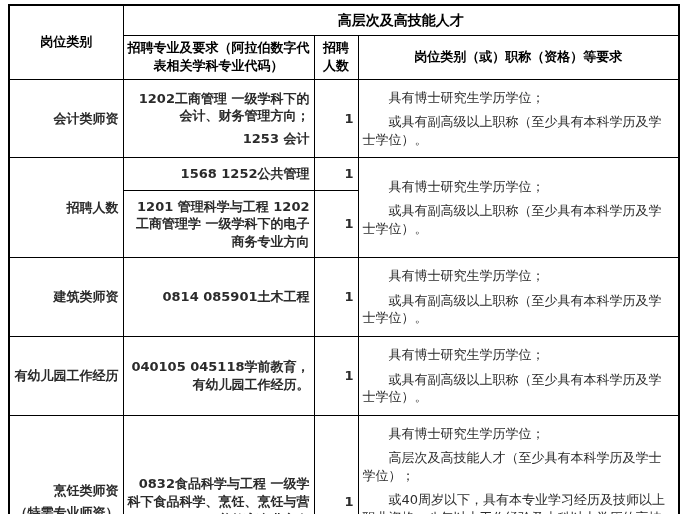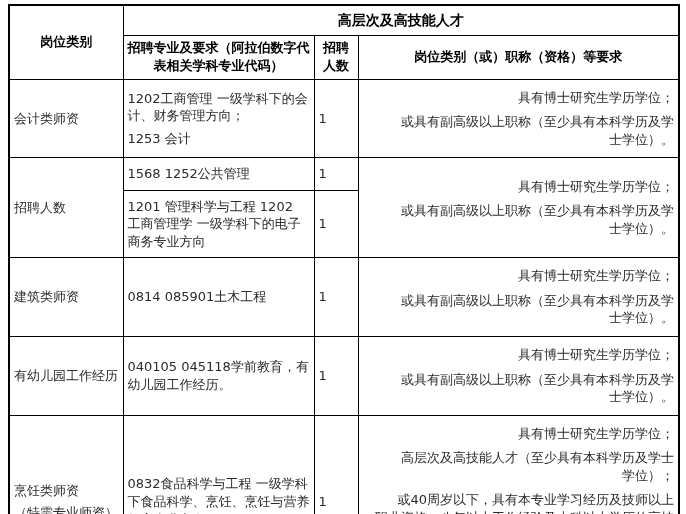--- a/index.html
+++ b/index.html
@@ -38,26 +38,26 @@
   }
   th.group-title { font-size: 14px; }
   .h-row1 { height: 30px; }
   .h-row2 { height: 44px; }
   .r1  { height: 66px; }
   .r2a { height: 29px; }
   .r2b { height: 57px; }
   .r3  { height: 57px; }
   .r4  { height: 69px; }
   .r5  { height: 152px; }
-  td.cat-cell, td.major-cell, td.count-cell { text-align: left; }
+  td.cat-cell, td.major-cell, td.count-cell { text-align: right; font-weight: bold; }
   td.major-cell p, td.cat-cell p {
     margin: 5px 0;
   }
   td.req-cell {
-    text-align: right;
+    text-align: left;
     padding: 4px 7px;
   }
   td.req-cell p {
     margin: 7px 0;
     text-indent: 2em;
   }
 </style>
 </head>
 <body>
 

